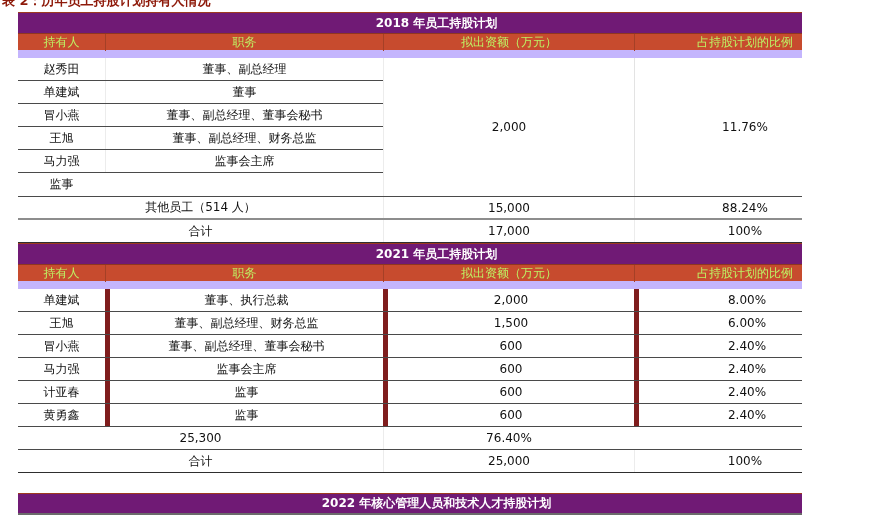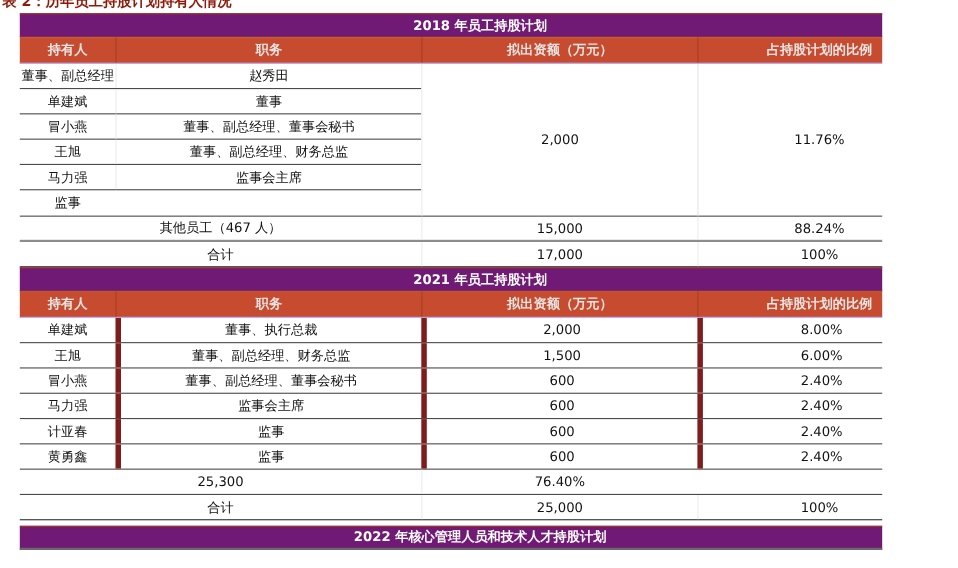--- a/index.html
+++ b/index.html
@@ -18,22 +18,22 @@
 
   .content { position:absolute; top:12px; left:18px; width:837px; }
 
   .section-bar {
     height:22px; background:#701a75; color:#fff; font-weight:bold;
     display:flex; align-items:center; justify-content:center;
     border-top:1px solid #9E3A20; border-bottom:1px solid #8E3620;
   }
   .hdr {
     display:grid; grid-template-columns:87px 278px 251px 221px;
-    height:24px; background:#C74B2E; color:#e5e5e5; font-weight:bold;
-    border-bottom:1px solid #c4b5fd;
+    height:24px; background:#C74B2E; color:#bef264; font-weight:normal;
+    border-bottom:8px solid #c4b5fd;
   }
   .hdr > div { display:flex; align-items:center; justify-content:center; }
   .hdr > div + div { border-left:1px solid #A54026; }
 
   .cell { display:flex; align-items:center; justify-content:center; text-align:center; }
 
   
   .body18 {
     display:grid; grid-template-columns:365px 251px 221px;
     border-bottom:1px solid #4a4a4a;
@@ -56,21 +56,21 @@
   .frow.thick { border-bottom:2px solid #8d8d8d; }
   .frow.last { border-bottom:1px solid #2e2e2e; }
 
   
   .row {
     display:grid; grid-template-columns:87px 278px 251px 221px;
     height:23px; border-bottom:1px solid #4a4a4a;
   }
   .row > .cell + .cell { border-left:5px solid #7f1d1d; }
 
-  .bar2022 { margin-top:5px; border-bottom:2px solid #6b6b6b; }
+  .bar2022 { margin-top:20px; border-bottom:2px solid #6b6b6b; }
 </style>
 </head>
 <body>
 
 <div class="page">
 
   <div class="caption">表 2：历年员工持股计划持有人情况</div>
 
   <div class="content">
 
@@ -79,22 +79,22 @@
       <div class="hdr">
         <div>持有人</div>
         <div>职务</div>
         <div>拟出资额（万元）</div>
         <div>占持股计划的比例</div>
       </div>
 
       <div class="body18">
         <div>
           <div class="irow">
+            <div class="cell">赵秀田</div>
             <div class="cell">董事、副总经理</div>
-            <div class="cell">赵秀田</div>
           </div>
           <div class="irow">
             <div class="cell">单建斌</div>
             <div class="cell">董事</div>
           </div>
           <div class="irow">
             <div class="cell">冒小燕</div>
             <div class="cell">董事、副总经理、董事会秘书</div>
           </div>
           <div class="irow">
@@ -107,21 +107,21 @@
           </div>
           <div class="irow">
             <div class="cell">监事</div>
           </div>
         </div>
         <div class="mcell">2,000</div>
         <div class="mcell">11.76%</div>
       </div>
 
       <div class="frow thick">
-        <div class="cell">其他员工（467 人）</div>
+        <div class="cell">其他员工（514 人）</div>
         <div class="cell">15,000</div>
         <div class="cell">88.24%</div>
       </div>
       <div class="frow last">
         <div class="cell">合计</div>
         <div class="cell">17,000</div>
         <div class="cell">100%</div>
       </div>
     </div>
 

